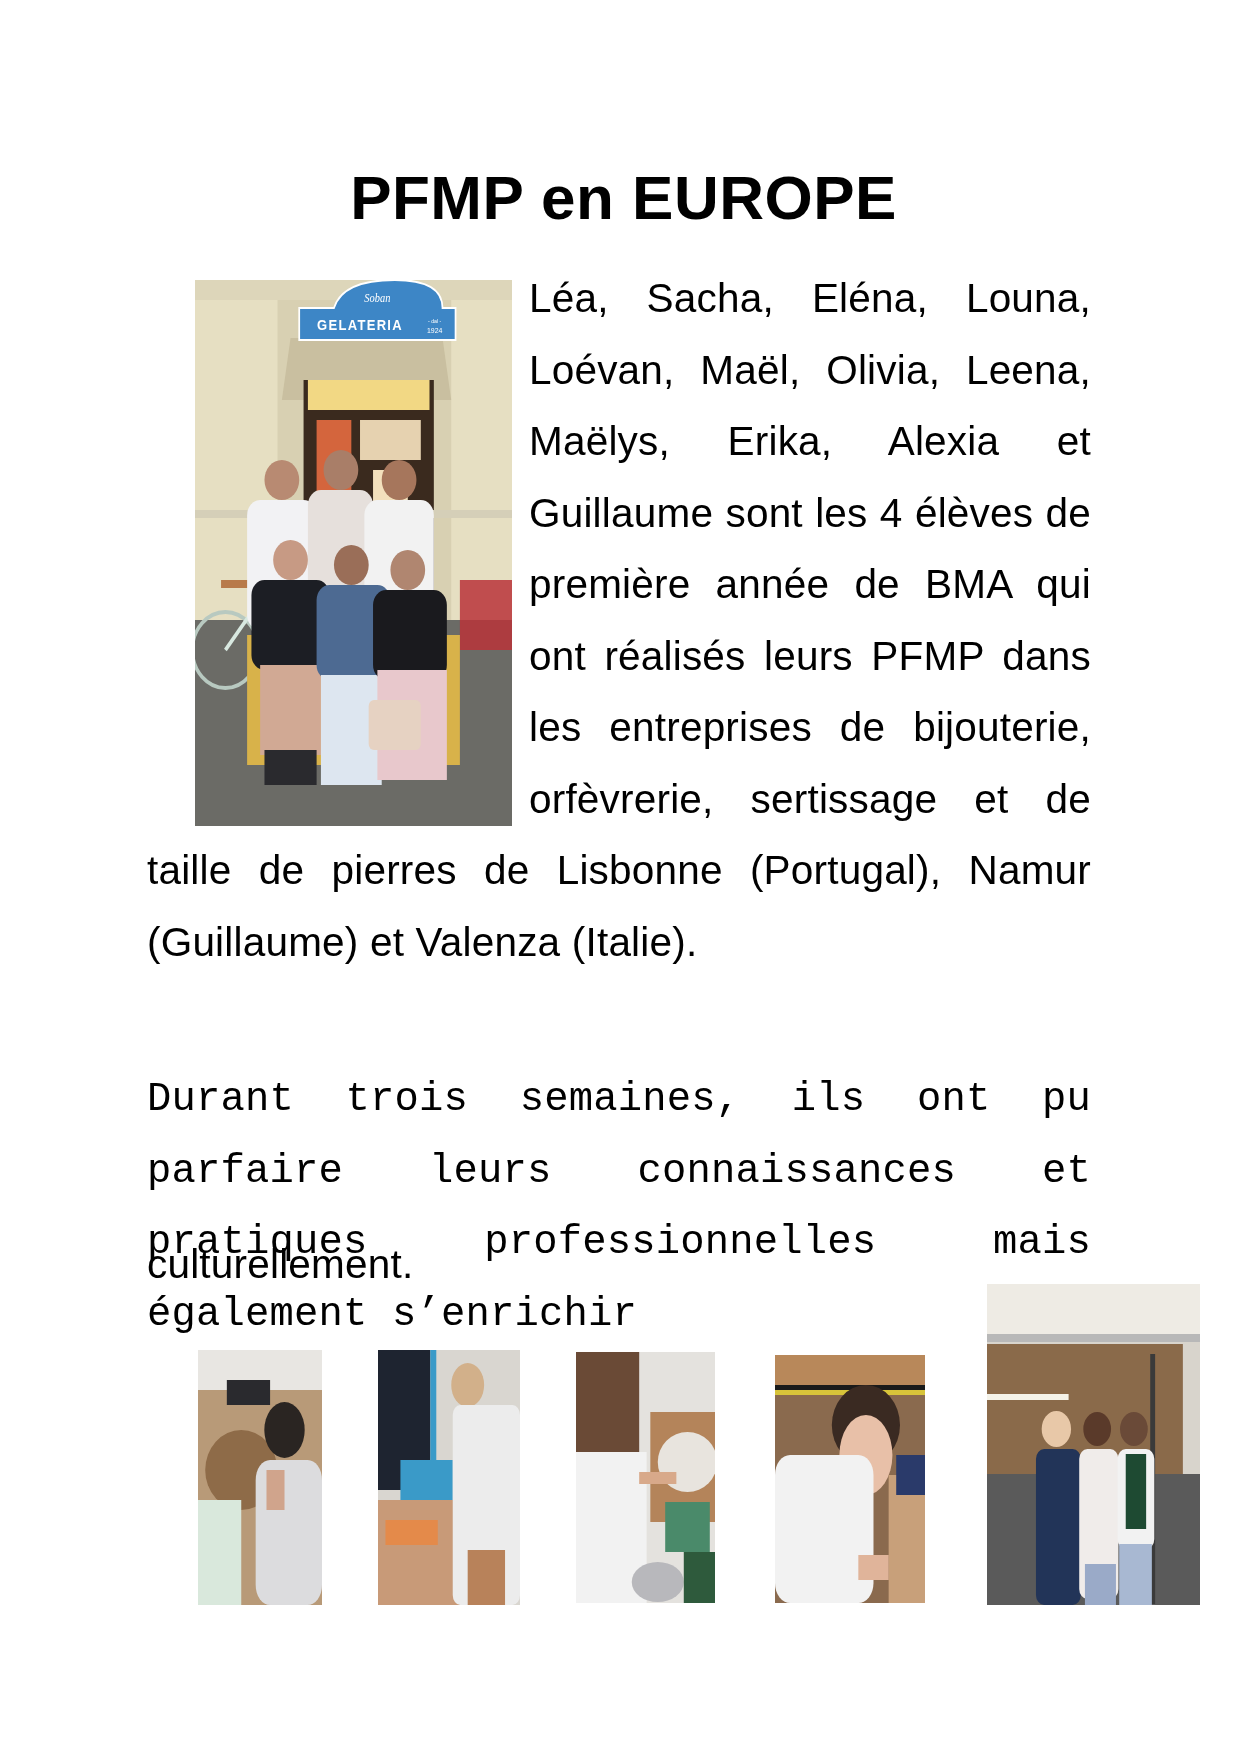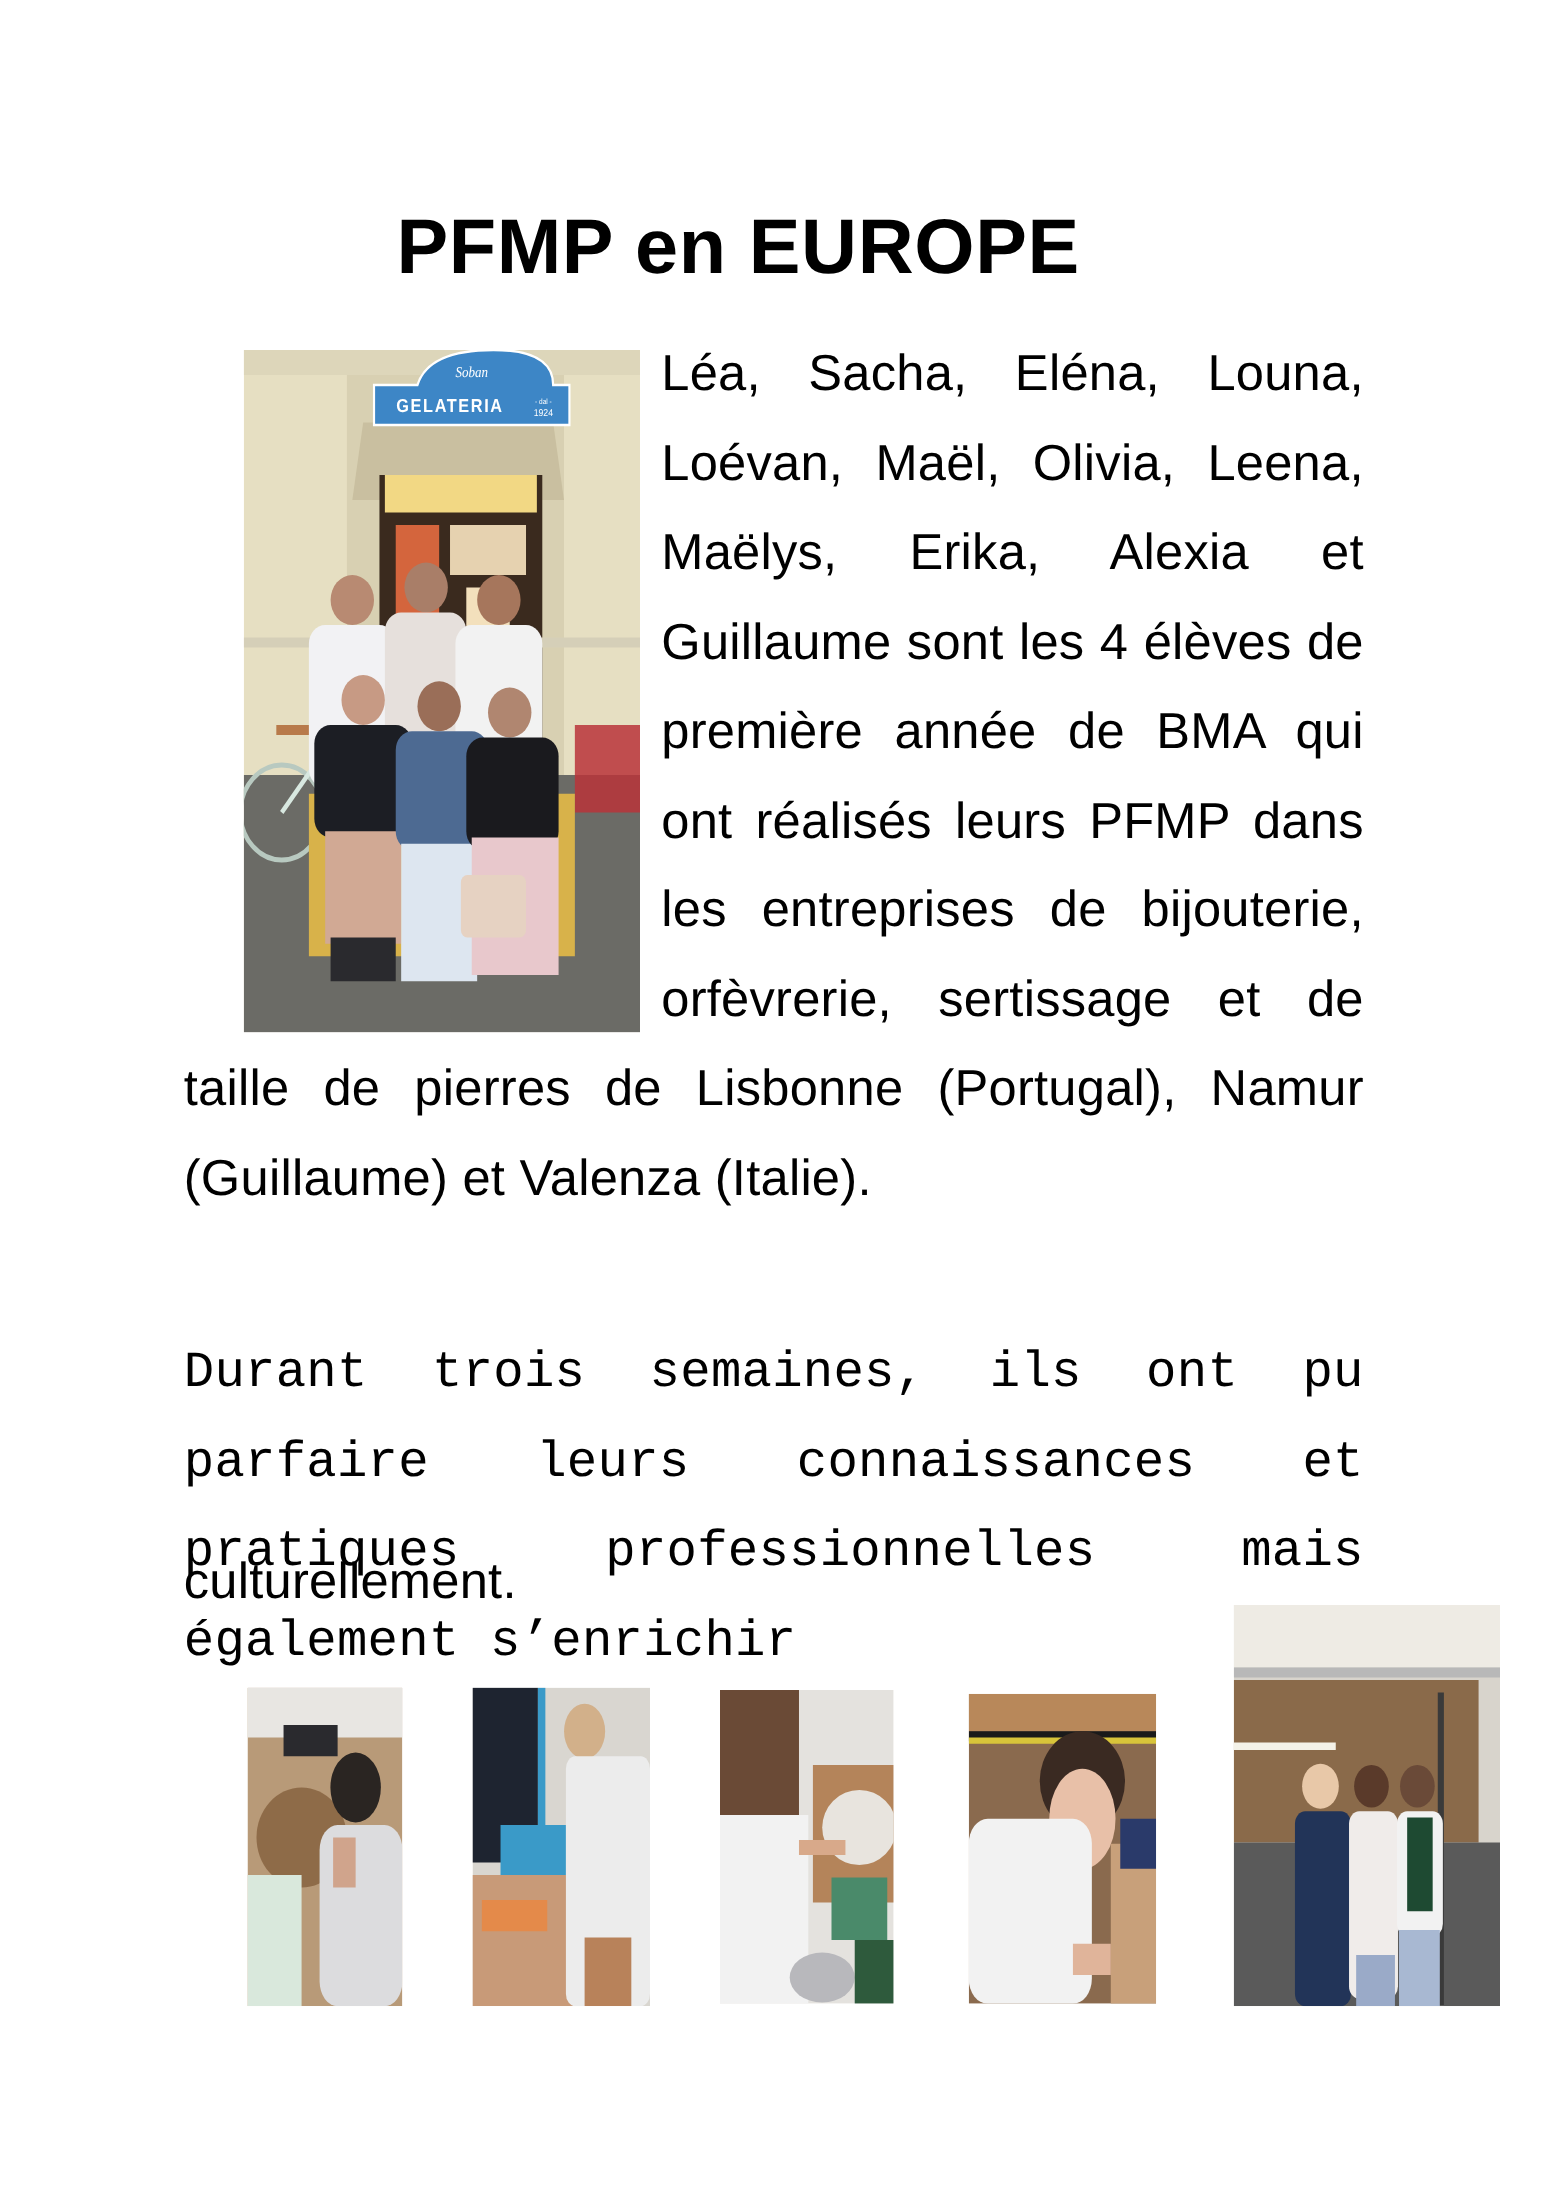--- a/index.html
+++ b/index.html
@@ -18,20 +18,21 @@
     .page-title {
       position: absolute;
       left: 0;
       width: 1181px;
       top: 158px;
       text-align: center;
       font-size: 62px;
       font-weight: bold;
       letter-spacing: 0.5px;
       line-height: 80px;
+      padding-left: 33px;
     }
     .photo {
       position: absolute;
       overflow: hidden;
       box-sizing: border-box;
       padding-left: 48px;
     }
     .photo svg { width: 100%; height: 100%; display: block; }
 
     .intro-block {

